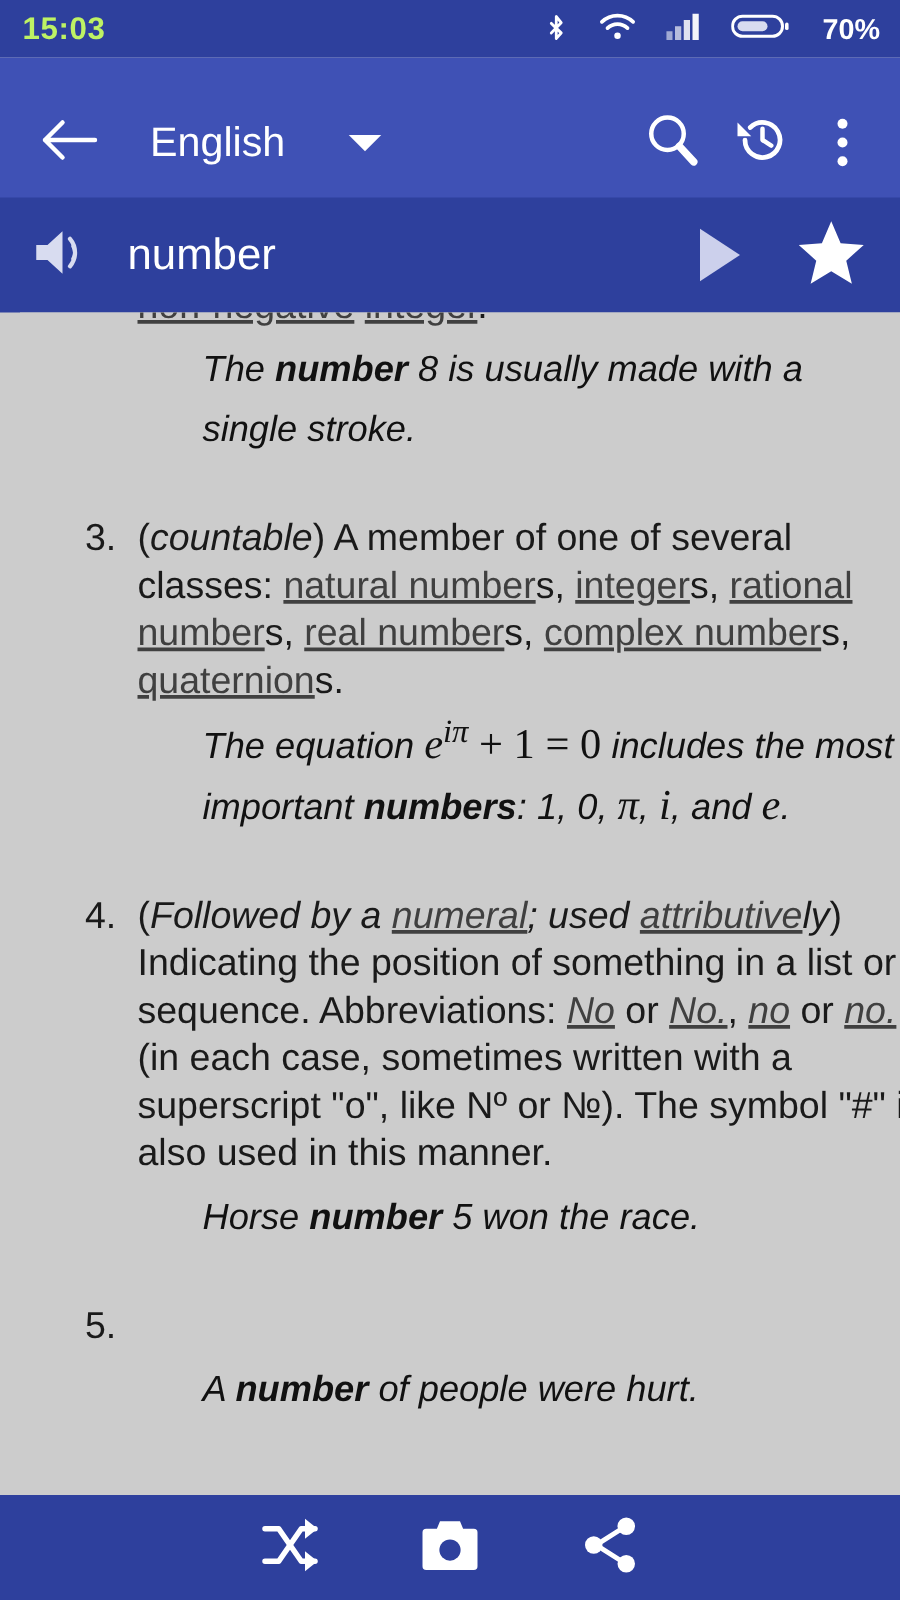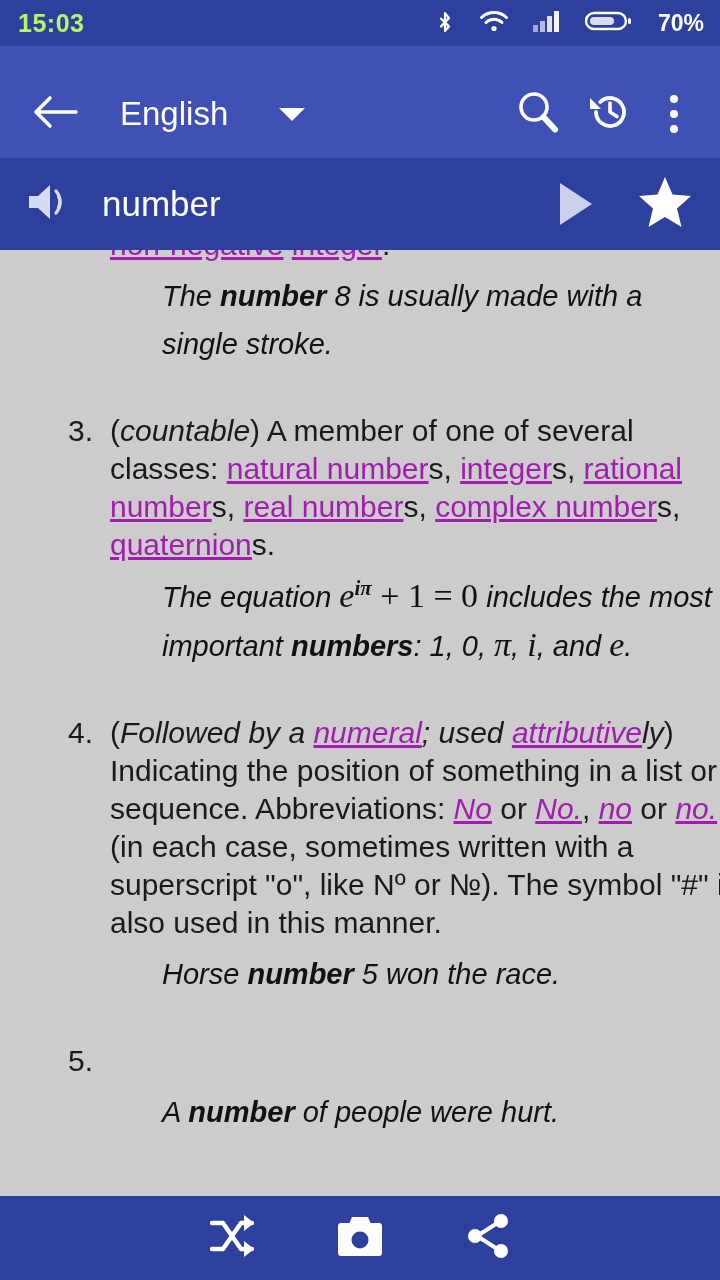--- a/index.html
+++ b/index.html
@@ -164,21 +164,21 @@
     width: 42px;
     flex: none;
   }
   .sense-body {
     color: #1a1a1a;
     font-size: 30px;
     line-height: 38px;
     flex: 1;
   }
   .lnk {
-    color: #a21caf;
+    color: #404040;
     text-decoration: underline;
   }
   .it { font-style: italic; }
   .bd { font-weight: bold; }
   .example {
     color: #111111;
     font-size: 29px;
     line-height: 48px;
     font-style: italic;
     padding-left: 146px;
@@ -189,24 +189,23 @@
   .example .bd { font-weight: bold; font-style: italic; }
   .gap { height: 34px; }
 
   .math {
     font-family: "Liberation Serif", serif;
     font-style: italic;
     font-size: 34px;
   }
   .math .up { font-style: normal; }
   .math sup {
-    font-size: 21px;
+    font-size: 26px;
     vertical-align: super;
     line-height: 0;
-    font-weight: bold;
   }
 
   
   #bottom-bar {
     position: absolute;
     bottom: 0; left: 0;
     width: 720px;
     height: 84px;
     background: #2e409d;
     display: flex;

